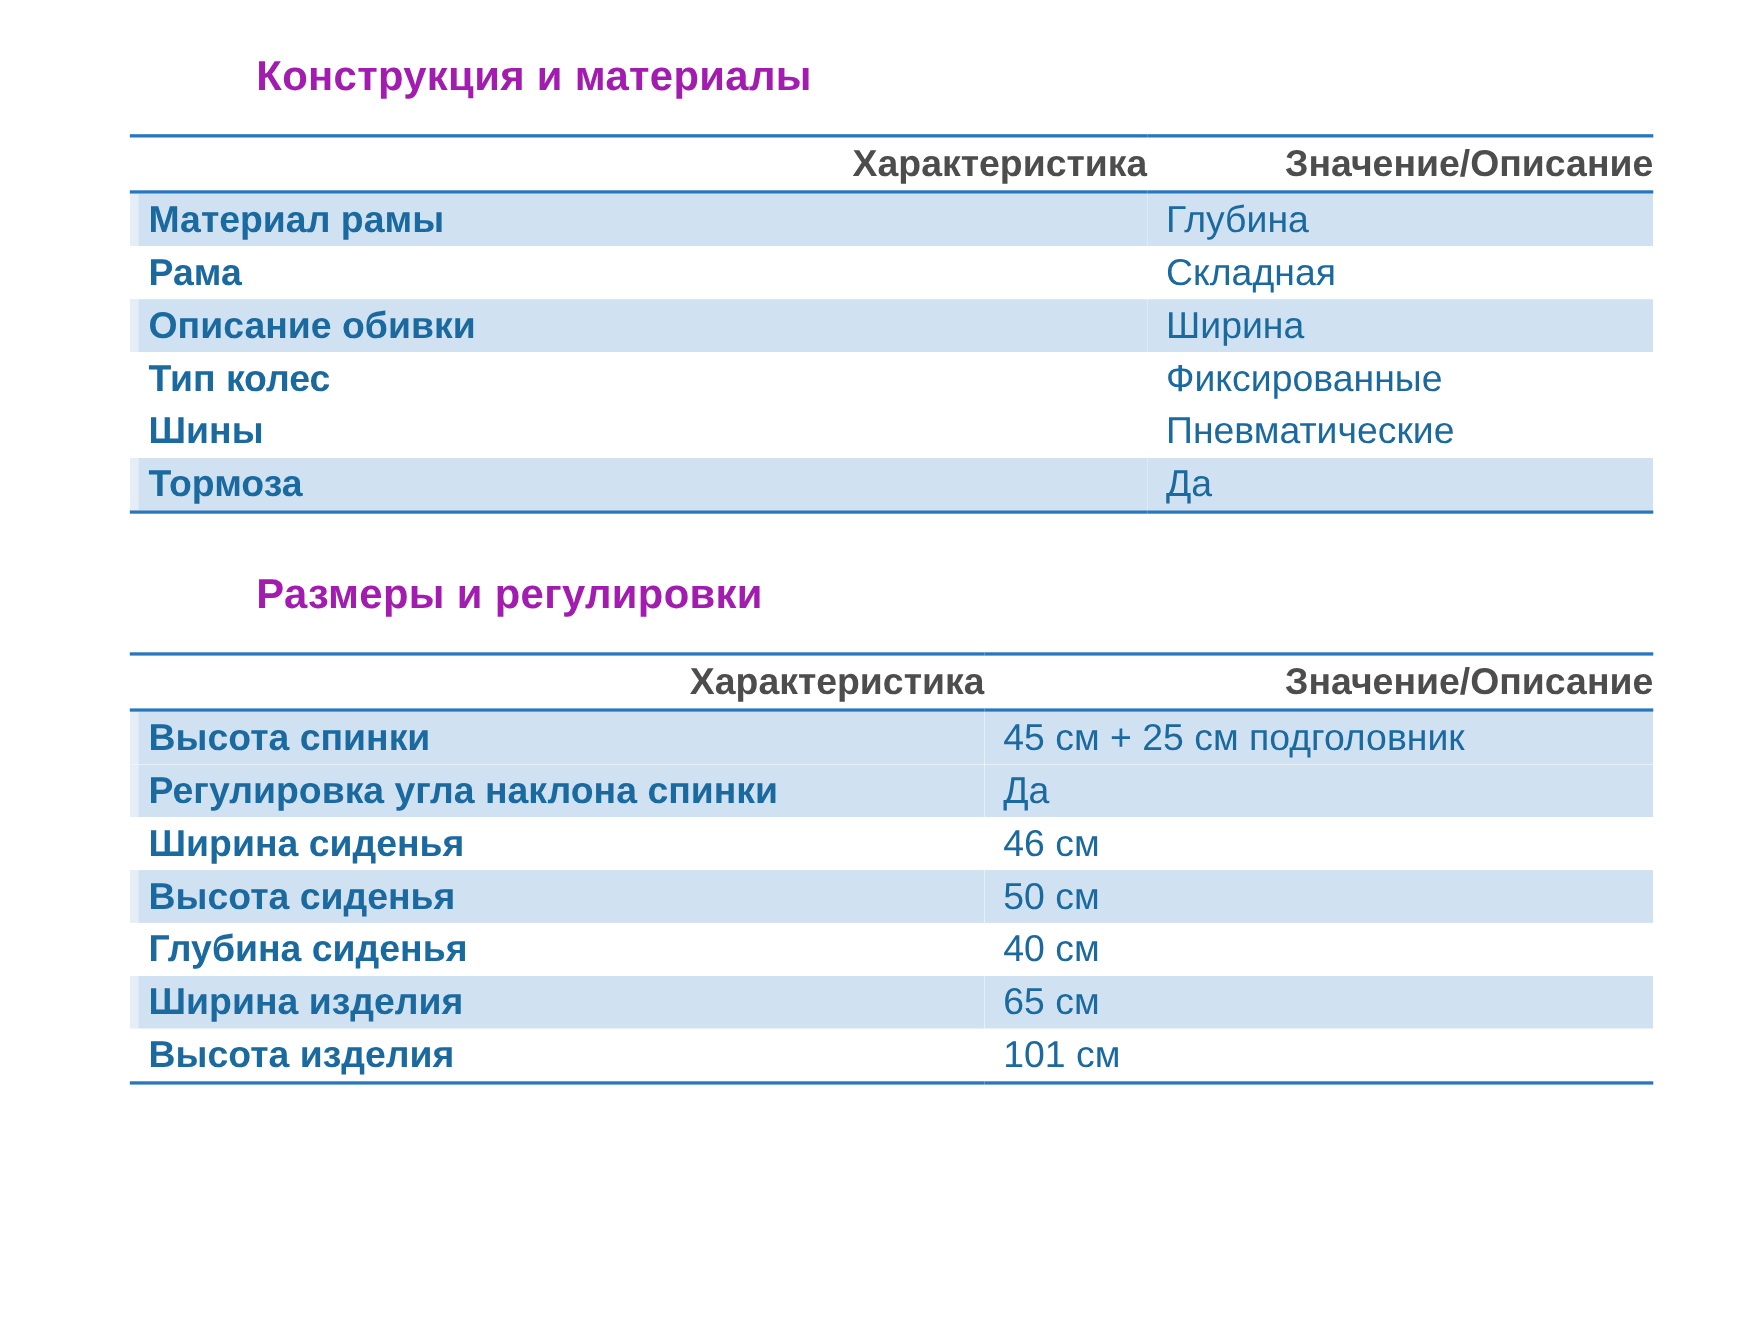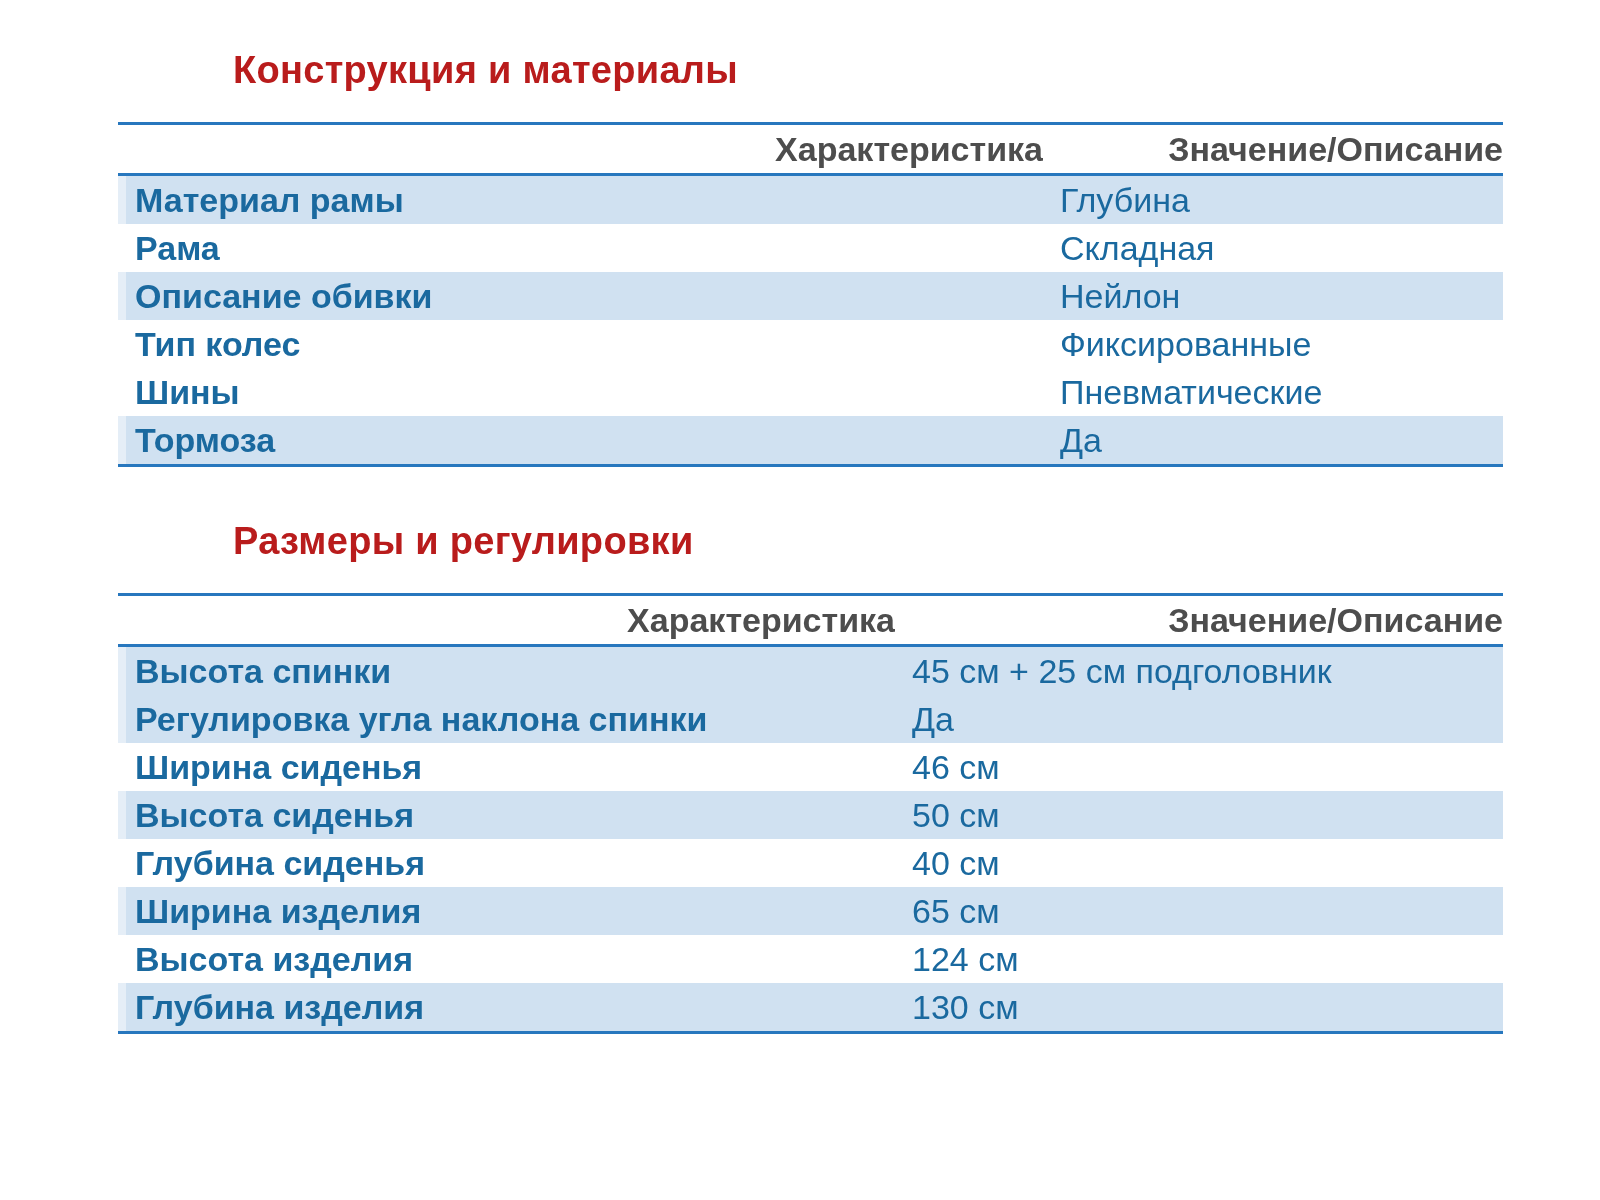--- a/index.html
+++ b/index.html
@@ -21,21 +21,21 @@
   }
   .spec-section { margin: 0; }
   .spec-section + .spec-section { margin-top: 54px; }
 
   .section-title {
     margin: 0 0 0 233px;
     font-size: 38px;
     line-height: 1.1;
     font-weight: bold;
     letter-spacing: 0.3px;
-    color: #b91c1c;
+    color: #a21caf;
   }
 
   table.spec-table {
     border-collapse: collapse;
     table-layout: fixed;
     width: 1385px;
     margin-left: 118px;
     margin-top: 30px;
     border-top: 3px solid #2777be;
     border-bottom: 3px solid #2777be;
@@ -94,21 +94,21 @@
     <td class="value">Глубина</td>
   </tr>
 
   <tr>
     <td class="label">Рама</td>
     <td class="value">Складная</td>
   </tr>
 
   <tr class="shaded">
     <td class="label">Описание обивки</td>
-    <td class="value">Нейлон</td>
+    <td class="value">Ширина</td>
   </tr>
 
   <tr>
     <td class="label">Тип колес</td>
     <td class="value">Фиксированные</td>
   </tr>
 
 
   <tr>
     <td class="label">Шины</td>
@@ -163,24 +163,20 @@
     <td class="value">40 см</td>
   </tr>
 
   <tr class="shaded">
     <td class="label">Ширина изделия</td>
     <td class="value">65 см</td>
   </tr>
 
   <tr>
     <td class="label">Высота изделия</td>
-    <td class="value">124 см</td>
+    <td class="value">101 см</td>
   </tr>
 
-  <tr class="shaded">
-    <td class="label">Глубина изделия</td>
-    <td class="value">130 см</td>
-  </tr>
 </tbody>
     </table>
   </section>
 </div>
 </div>
 
 </body></html>

